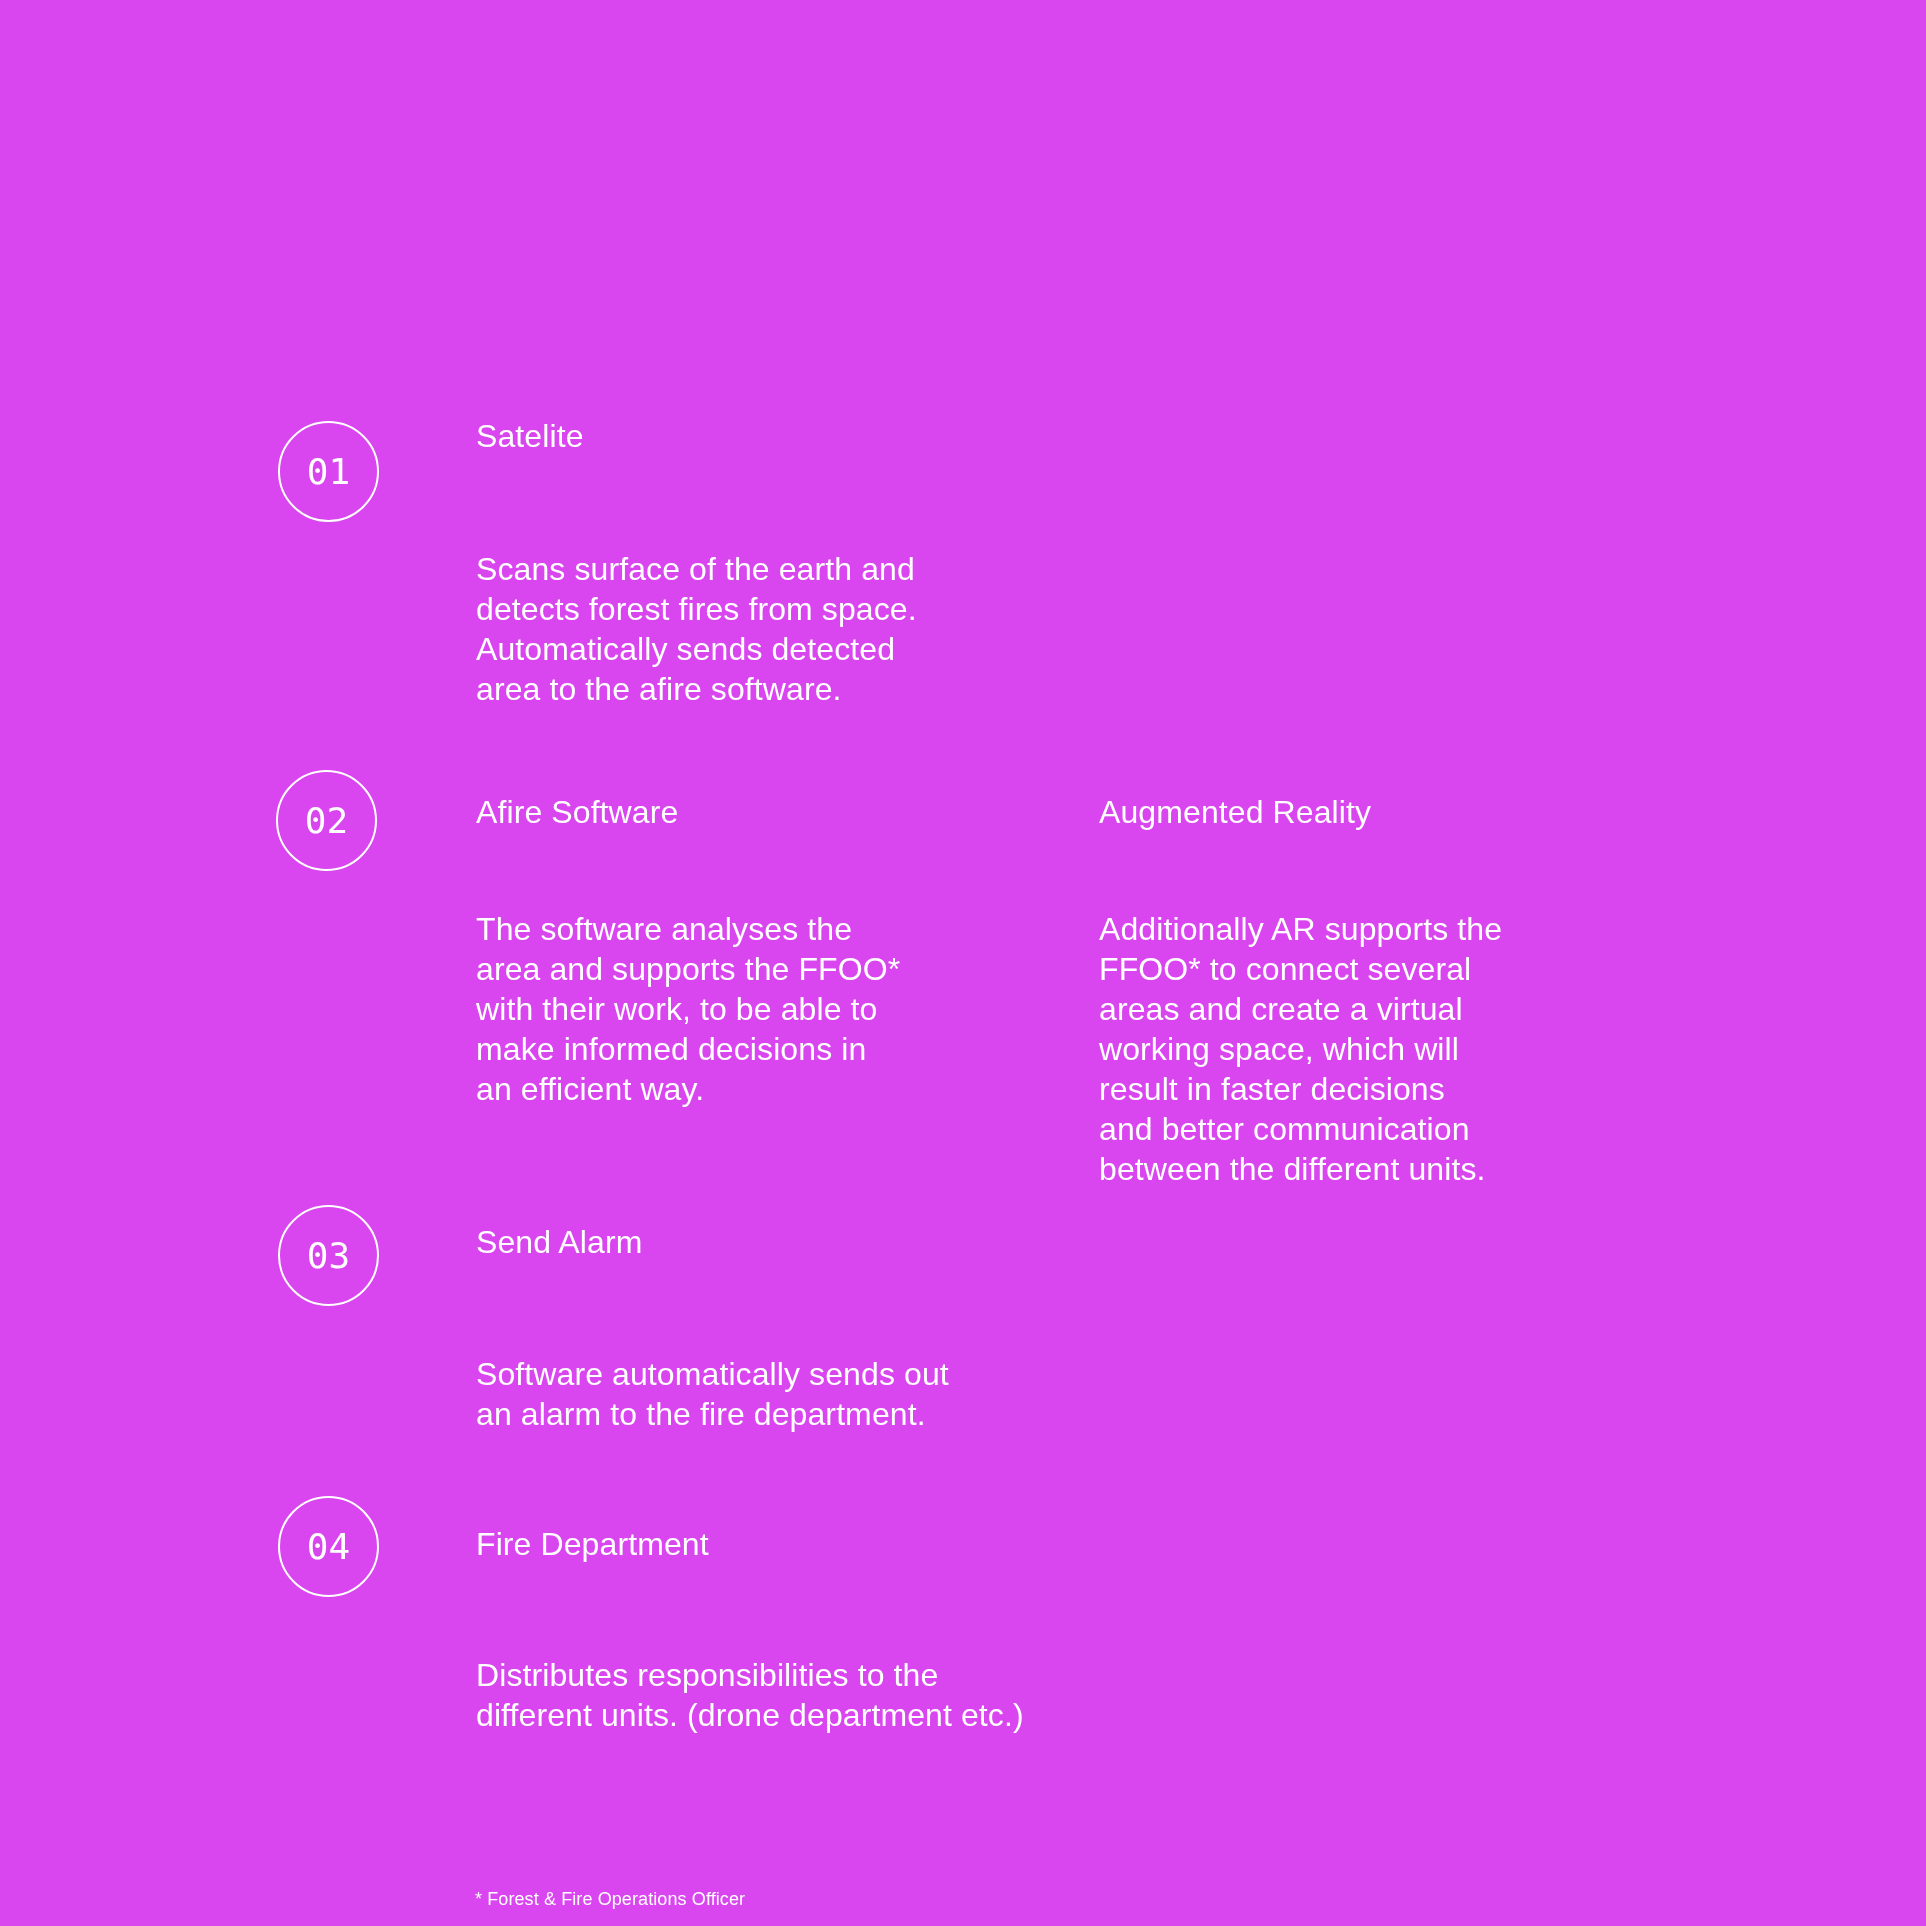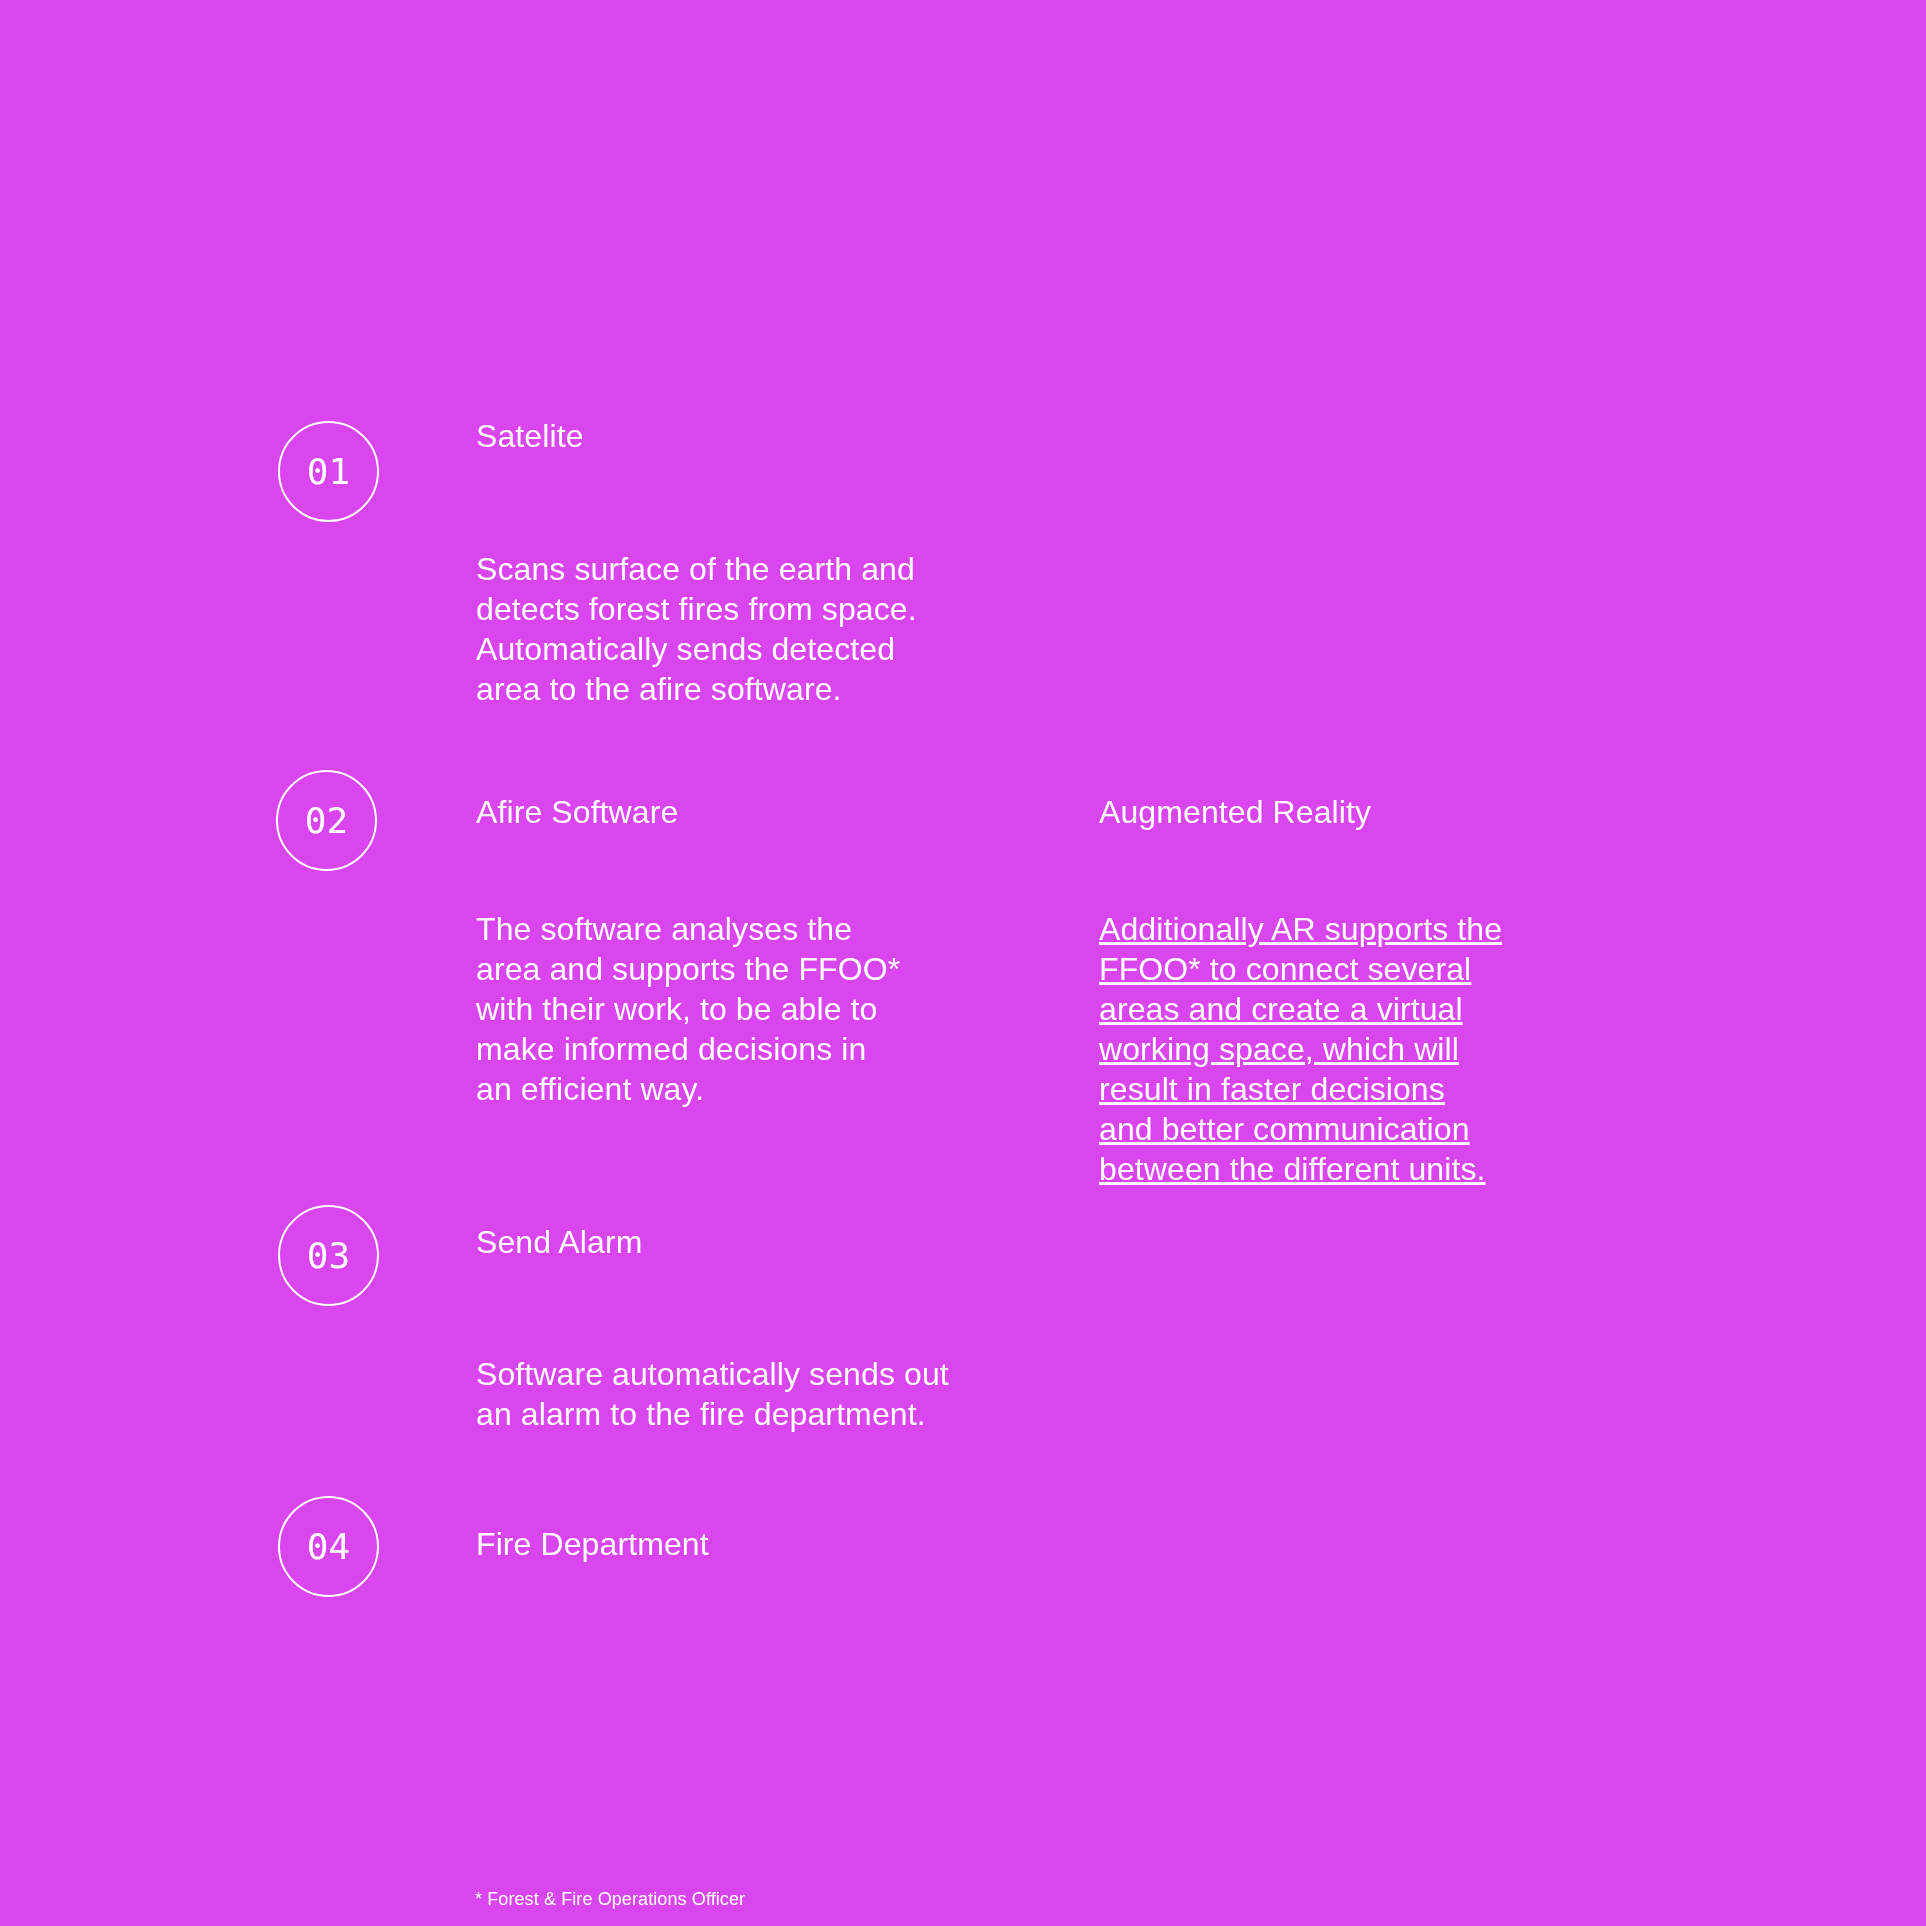--- a/index.html
+++ b/index.html
@@ -60,21 +60,21 @@
   }
   
   #c1 { left: 278px; top: 421px; }
   #s1-title { left: 476px; top: 416px; }
   #s1-body  { left: 476px; top: 505px; }
   
   #c2 { left: 276px; top: 770px; }
   #s2-title { left: 476px; top: 792px; }
   #s2-body  { left: 476px; top: 865px; }
   #s2b-title { left: 1099px; top: 792px; }
-  #s2b-body  { left: 1099px; top: 865px; text-decoration: underline; }
+  #s2b-body  { left: 1099px; top: 865px; }
   
   #c3 { left: 278px; top: 1205px; }
   #s3-title { left: 476px; top: 1222px; }
   #s3-body  { left: 476px; top: 1310px; }
   
   #c4 { left: 278px; top: 1496px; }
   #s4-title { left: 476px; top: 1524px; }
   #s4-body  { left: 476px; top: 1611px; }
 </style>
 </head>
@@ -113,17 +113,19 @@
     <span class="num">03</span>
   </div>
   <div id="s3-title" class="title">Send Alarm</div>
   <div id="s3-body" class="body">Software automatically sends out
 an alarm to the fire department.</div>
 
   <div id="c4" class="circle">
     <span class="num">04</span>
   </div>
   <div id="s4-title" class="title">Fire Department</div>
+  <div id="s4-body" class="body">Distributes responsibilities to the
+different units. (drone department etc.)</div>
 
   <div class="footnote">* Forest &amp; Fire Operations Officer</div>
 
 </div>
 
 
 </body></html>

